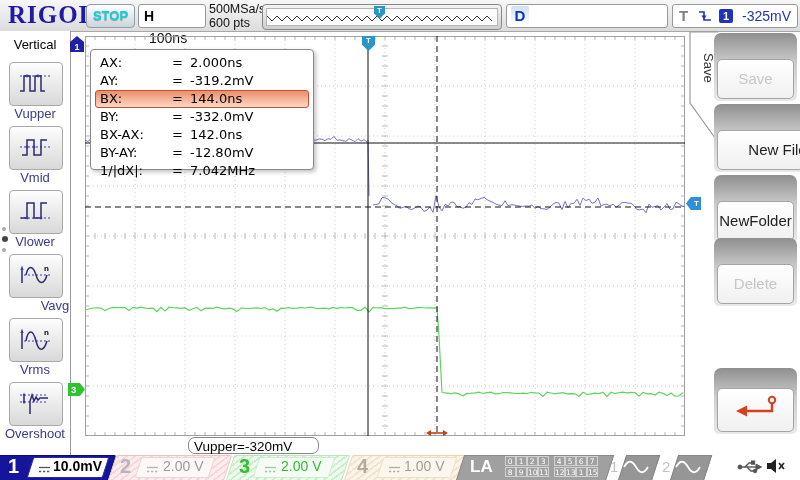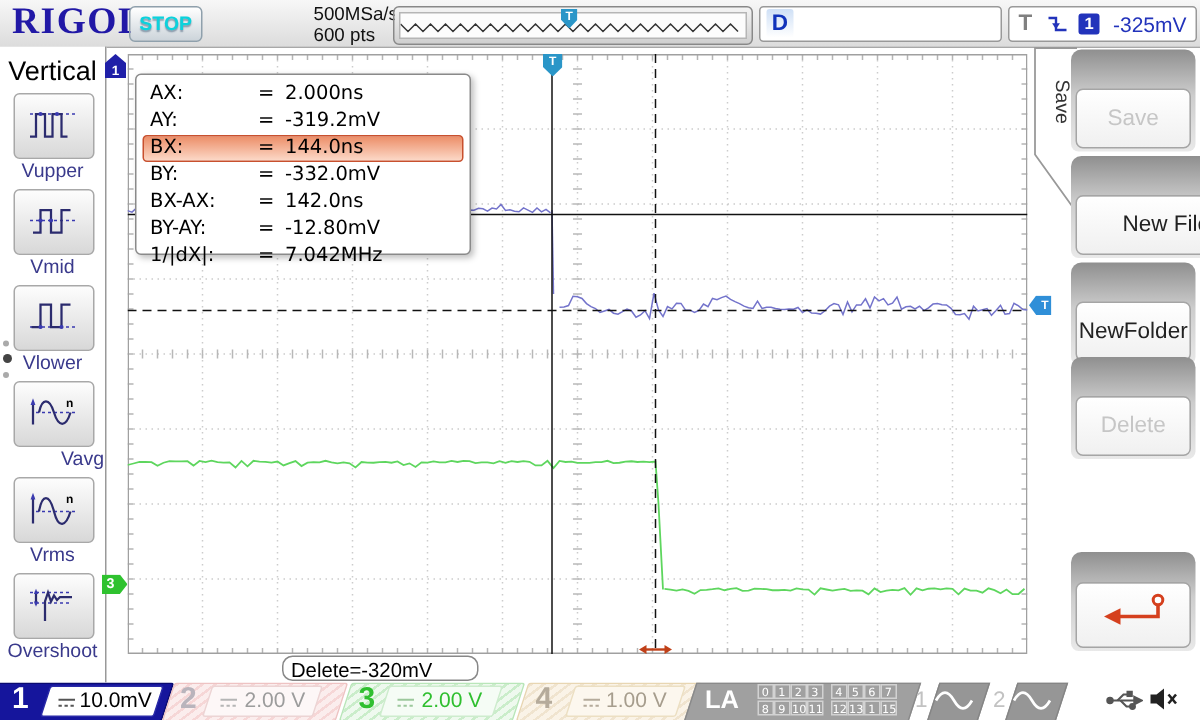--- a/index.html
+++ b/index.html
@@ -32,21 +32,21 @@
   .dval{position:absolute;left:30px;right:4px;top:0;text-align:center;font-size:15px;color:#111;line-height:22px;}
   .tbox{position:absolute;left:672px;top:4px;width:124px;height:22px;background:#fff;border:1px solid #999;
         border-radius:3px;}
   .tlab{position:absolute;left:6px;top:0;font-size:15px;font-weight:bold;color:#808080;line-height:22px;}
   .tedge{position:absolute;left:24px;top:4px;}
   .tch{position:absolute;left:46px;top:4px;width:14px;height:14px;background:#2233bb;border-radius:2px;
        color:#fff;font-size:11px;font-weight:bold;text-align:center;line-height:14px;}
   .tlev{position:absolute;right:6px;top:0;font-size:14px;color:#2233bb;line-height:22px;}
   
   .leftmenu{position:absolute;left:0;top:31px;width:70px;height:424px;background:#fff;border-right:1px solid #999;}
-  .lm-title{position:absolute;left:0;top:6px;width:70px;text-align:center;font-size:18px;color:#000;}
+  .lm-title{position:absolute;left:0;top:6px;width:70px;text-align:center;font-size:13px;color:#000;}
   .lm-btn{position:absolute;left:9px;width:52px;height:42px;border:1px solid #a8a8a8;border-radius:4px;
           background:linear-gradient(#fdfdfd,#d8d8d8);}
   .lm-btn svg{position:absolute;left:8px;top:5px;}
   .lm-label{position:absolute;left:0;width:70px;text-align:center;font-size:13px;color:#3a3a8c;}
   .lm-btn .ln{fill:none;stroke:#2b2b6e;stroke-width:1.5;}
   .lm-btn .dot{stroke:#3a3ab0;stroke-width:1;stroke-dasharray:2 2;fill:none;}
   .lm-btn .df{fill:#3a3ab0;}
   .pagedot{position:absolute;left:2px;border-radius:50%;}
   
   #grid-svg{position:absolute;left:85px;top:36px;}
@@ -90,20 +90,24 @@
        text-align:center;line-height:10px;box-sizing:border-box;font-family:"DejaVu Sans",sans-serif;}
 </style>
 </head>
 <body>
 
 <div id="root">
 
   <div class="topbar">
     <span class="logo">RIGOL</span>
     <div class="stopbtn">STOP</div>
+    <div class="hbox">
+      <b>H</b>
+      <span>100ns</span>
+    </div>
     <div class="rate">
       <div>500MSa/s</div>
       <div>600 pts</div>
     </div>
     <div class="preview">
       <div class="preview-inner">
         <svg id="pv-zig" width="228" height="16">
             <polyline points="0,7 5,12 10,7 15,12 20,7 25,12 30,7 35,12 40,7 45,12 50,7 55,12 60,7 65,12 70,7 75,12 80,7 85,12 90,7 95,12 100,7 105,12 110,7 115,12 120,7 125,12 130,7 135,12 140,7 145,12 150,7 155,12 160,7 165,12 170,7 175,12 180,7 185,12 190,7 195,12 200,7 205,12 210,7 215,12 220,7 225,12" fill="none" stroke="#333" stroke-width="1"></polyline>
           </svg>
       </div>
@@ -556,21 +560,21 @@
         <span class="eq">=</span>
         <span class="vl">-12.80mV</span>
       </div>
       <div class="ov-row">
         <span class="lb">1/|dX|:</span>
         <span class="eq">=</span>
         <span class="vl">7.042MHz</span>
       </div>
     </div>
 
-  <div class="msgbox" style="left:188px;width:131px;">Delete=-320mV</div>
+  <div class="msgbox" style="left:188px;width:131px;">Vupper=-320mV</div>
 
   <svg class="rm-tab" width="32" height="114">
     <path d="M31,1 H3 V72 L31,111" fill="#ffffff" stroke="#999" stroke-width="1.2"></path>
     <text x="0" y="0" transform="translate(17,22) rotate(90)" font-size="13" fill="#333" font-family="Liberation Sans, sans-serif">Save</text>
   </svg>
   <div id="rmenu">
       <div class="rm-block" style="top: 33px; height: 68px;">
         <div class="rm-btn dis"><span>Save</span></div>
       </div>
       <div class="rm-block" style="top: 104px; height: 68px; padding-left: 44px;">
@@ -592,21 +596,21 @@
     </div>
 
   <div class="bottombar" id="bottombar">
       <div class="skew" style="left: -8px; width: 118px; background: rgb(21, 21, 156); border: 1px solid rgb(11, 11, 112); border-radius: 2px;"></div>
       <div class="skew" style="left: 30px; width: 74px; top: 2px; height: 19px; background: rgb(255, 255, 255); border: 1px solid rgb(42, 42, 168); border-radius: 2px;"></div>
       <div class="babs" style="left: 8px; top: 0px; font-size: 20px; font-weight: bold; color: rgb(255, 255, 255);">1</div>
       <div class="babs" style="left: 38px; top: 6px;"><svg width="13" height="10">
           <line x1="1" y1="2.5" x2="12" y2="2.5" stroke="#555" stroke-width="1.3"></line>
           <line x1="1" y1="6.5" x2="12" y2="6.5" stroke="#555" stroke-width="1.3" stroke-dasharray="2.2 1.8"></line>
         </svg></div>
-      <div class="babs" style="left: 53px; top: 3px; font-size: 14px; color: rgb(0, 0, 0); font-weight: normal;">10.0mV</div>
+      <div class="babs" style="left: 53px; top: 3px; font-size: 14px; color: rgb(0, 0, 0); font-weight: bold;">10.0mV</div>
       <div class="skew" style="left: 112px; width: 114px; background: repeating-linear-gradient(135deg, rgba(225, 120, 120, 0.3) 0px, rgba(225, 120, 120, 0.3) 2px, rgb(251, 237, 237) 2px, rgb(251, 237, 237) 6px); border: 1px solid rgb(238, 195, 195); border-radius: 2px;"></div>
       <div class="skew" style="left: 138px; width: 72px; top: 2px; height: 19px; background: rgb(253, 247, 247); border: 1px solid rgb(236, 212, 212); border-radius: 2px;"></div>
       <div class="babs" style="left: 120px; top: 0px; font-size: 20px; font-weight: bold; color: rgb(185, 180, 188);">2</div>
       <div class="babs" style="left: 146px; top: 6px;"><svg width="13" height="10">
           <line x1="1" y1="2.5" x2="12" y2="2.5" stroke="#b5b5b5" stroke-width="1.3"></line>
           <line x1="1" y1="6.5" x2="12" y2="6.5" stroke="#b5b5b5" stroke-width="1.3" stroke-dasharray="2.2 1.8"></line>
         </svg></div>
       <div class="babs" style="left: 163px; top: 3px; font-size: 14px; color: rgb(156, 156, 156); font-weight: normal;">2.00 V</div>
       <div class="skew" style="left: 230px; width: 114px; background: repeating-linear-gradient(135deg, rgba(80, 195, 80, 0.3) 0px, rgba(80, 195, 80, 0.3) 2px, rgb(238, 249, 238) 2px, rgb(238, 249, 238) 6px); border: 1px solid rgb(185, 230, 185); border-radius: 2px;"></div>
       <div class="skew" style="left: 256px; width: 74px; top: 2px; height: 19px; background: rgb(245, 252, 245); border: 1px solid rgb(205, 236, 205); border-radius: 2px;"></div>

